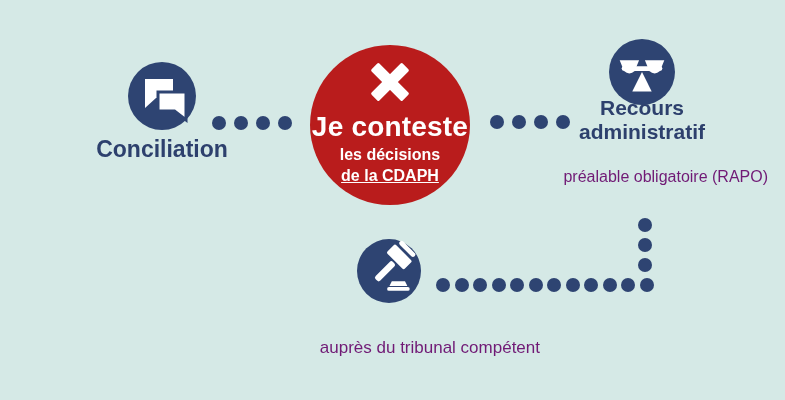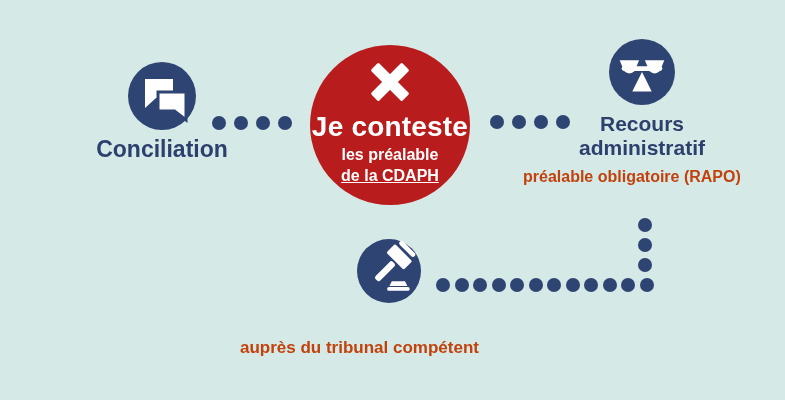--- a/index.html
+++ b/index.html
@@ -36,25 +36,25 @@
     color:#ffffff; font-size:16px; font-weight:bold;
   }
   .center-sub.l1 { top:101px; }
   .center-sub.l2 { top:122px;text-decoration:underline; }
 
   
   .label {
     position:absolute; text-align:center; color:#2d406d; font-weight:bold;
   }
   .label-conciliation { left:62px;  top:136px; width:200px; font-size:23px; }
-  .label-administratif{ left:542px; top:112px; width:200px; font-size:21px; line-height:24px; }
+  .label-administratif{ left:542px; top:96px; width:200px; font-size:21px; line-height:24px; }
   .label-contentieux  { left:240px; top:306px; width:300px; font-size:22px; }
 
   .note {
-    position:absolute; text-align:left; color:#c2410c; font-weight:700;
+    position:absolute; text-align:right; color:#701a75; font-weight:400;
   }
   .note-administratif { left:523px; top:166px; width:245px; font-size:16px; line-height:21px; }
   .note-contentieux   { left:240px; top:338px; width:300px; font-size:17px; }
 
   
   .dots { position:absolute; display:flex; }
   .dots .dot {
     width:14px; height:14px; border-radius:50%; background:#2e4472; flex:0 0 auto;
   }
   .dots-left   { left:212px; top:116px; gap:8px; }
@@ -89,21 +89,21 @@
   <div class="center-circle">
     <span class="center-x">
       <svg width="48" height="48" viewBox="0 0 48 48">
         <g fill="#ffffff">
           <rect x="2" y="18.5" width="44" height="11" rx="1.5" transform="rotate(45 24 24)"></rect>
           <rect x="2" y="18.5" width="44" height="11" rx="1.5" transform="rotate(-45 24 24)"></rect>
         </g>
       </svg>
     </span>
     <div class="center-title">Je conteste</div>
-    <div class="center-sub l1">les préalable</div>
+    <div class="center-sub l1">les décisions</div>
     <div class="center-sub l2">de la CDAPH</div>
   </div>
 
   <div class="dots dots-right">
       <div class="dot"></div>
       <div class="dot"></div>
       <div class="dot"></div>
       <div class="dot"></div>
     </div>
 

